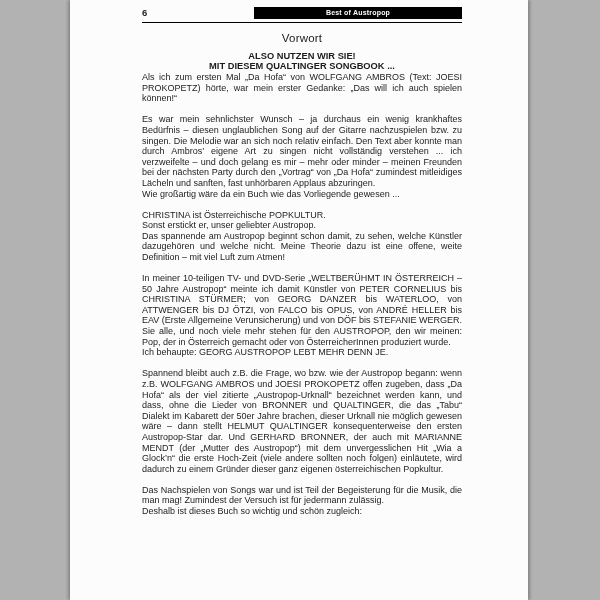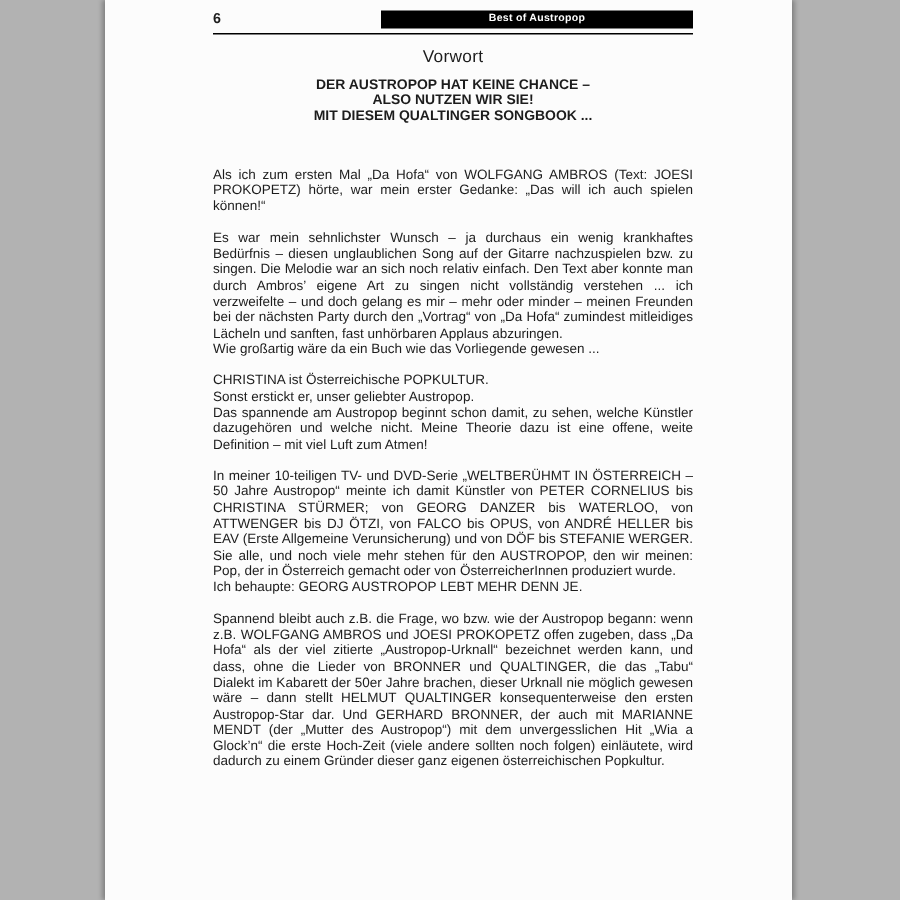--- a/index.html
+++ b/index.html
@@ -55,21 +55,21 @@
     letter-spacing: 0.2px;
   }
   .headline {
     text-align: center;
     font-weight: bold;
     font-size: 9.3px;
     line-height: 10.8px;
     margin-top: 7px;
   }
   .body-text {
-    margin-top: 28px;
+    margin-top: 0;
     font-size: 9px;
     line-height: 10.6px;
     text-align: justify;
   }
   .block { margin-top: 10.5px; }
   .block:first-child { margin-top: 0; }
   p { margin: 0; }
 </style>
 </head>
 <body>
@@ -78,21 +78,20 @@
 
   <div class="header">
     <span class="page-num">6</span>
     <span class="banner">Best of Austropop</span>
   </div>
   <hr class="header-rule">
 
   <h1 class="title">Vorwort</h1>
 
   <div class="headline">
-    <div>DER AUSTROPOP HAT KEINE CHANCE –</div>
     <div>ALSO NUTZEN WIR SIE!</div>
     <div>MIT DIESEM QUALTINGER SONGBOOK ...</div>
   </div>
 
   <div class="body-text">
 
     <div class="block">
       <p>Als ich zum ersten Mal „Da Hofa“ von WOLFGANG AMBROS (Text: JOESI PROKOPETZ) hörte, war mein erster Gedanke: „Das will ich auch spielen können!“</p>
     </div>
 
@@ -109,16 +108,20 @@
 
     <div class="block">
       <p>In meiner 10-teiligen TV- und DVD-Serie „WELTBERÜHMT IN ÖSTERREICH – 50 Jahre Austropop“ meinte ich damit Künstler von PETER CORNELIUS bis CHRISTINA STÜRMER; von GEORG DANZER bis WATERLOO, von ATTWENGER bis DJ ÖTZI, von FALCO bis OPUS, von ANDRÉ HELLER bis EAV (Erste Allgemeine Verunsicherung) und von DÖF bis STEFANIE WERGER. Sie alle, und noch viele mehr stehen für den AUSTROPOP, den wir meinen: Pop, der in Österreich gemacht oder von ÖsterreicherInnen produziert wurde.</p>
       <p>Ich behaupte: GEORG AUSTROPOP LEBT MEHR DENN JE.</p>
     </div>
 
     <div class="block">
       <p>Spannend bleibt auch z.B. die Frage, wo bzw. wie der Austropop begann: wenn z.B. WOLFGANG AMBROS und JOESI PROKOPETZ offen zugeben, dass „Da Hofa“ als der viel zitierte „Austropop-Urknall“ bezeichnet werden kann, und dass, ohne die Lieder von BRONNER und QUALTINGER, die das „Tabu“ Dialekt im Kabarett der 50er Jahre brachen, dieser Urknall nie möglich gewesen wäre – dann stellt HELMUT QUALTINGER konsequenterweise den ersten Austropop-Star dar. Und GERHARD BRONNER, der auch mit MARIANNE MENDT (der „Mutter des Austropop“) mit dem unvergesslichen Hit „Wia a Glock’n“ die erste Hoch-Zeit (viele andere sollten noch folgen) einläutete, wird dadurch zu einem Gründer dieser ganz eigenen österreichischen Popkultur.</p>
     </div>
 
+    <div class="block">
+      <p>Das Nachspielen von Songs war und ist Teil der Begeisterung für die Musik, die man mag! Zumindest der Versuch ist für jedermann zulässig.</p>
+      <p>Deshalb ist dieses Buch so wichtig und schön zugleich:</p>
+    </div>
 
   </div>
 
 </div>
 
 </body></html>

